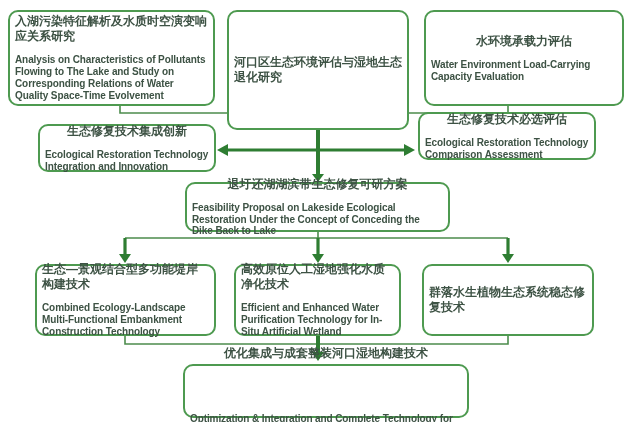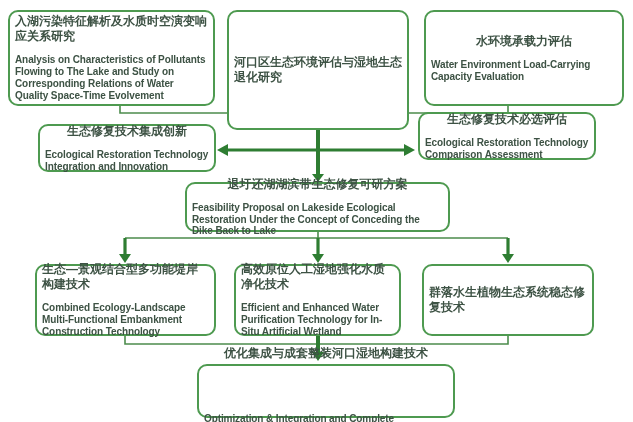--- a/index.html
+++ b/index.html
@@ -102,18 +102,18 @@
 
   <div class="node" style="left:234px;top:264px;width:167px;height:72px;">
     <div class="zh">高效原位人工湿地强化水质净化技术</div>
     <div class="en">Efficient and Enhanced Water Purification Technology for In-Situ Artificial Wetland</div>
   </div>
 
   <div class="node" style="left:422px;top:264px;width:172px;height:72px;">
     <div class="zh">群落水生植物生态系统稳态修复技术</div>
   </div>
 
-  <div class="node" style="left:197px;top:364px;width:258px;height:54px;gap:42px;">
+  <div class="node" style="left:183px;top:364px;width:286px;height:54px;gap:42px;">
     <div class="zh">优化集成与成套整装河口湿地构建技术</div>
     <div class="en">Optimization &amp; Integration and Complete Technology for Estuary Wetland Construction</div>
   </div>
 
 </div>
 
 </body></html>

